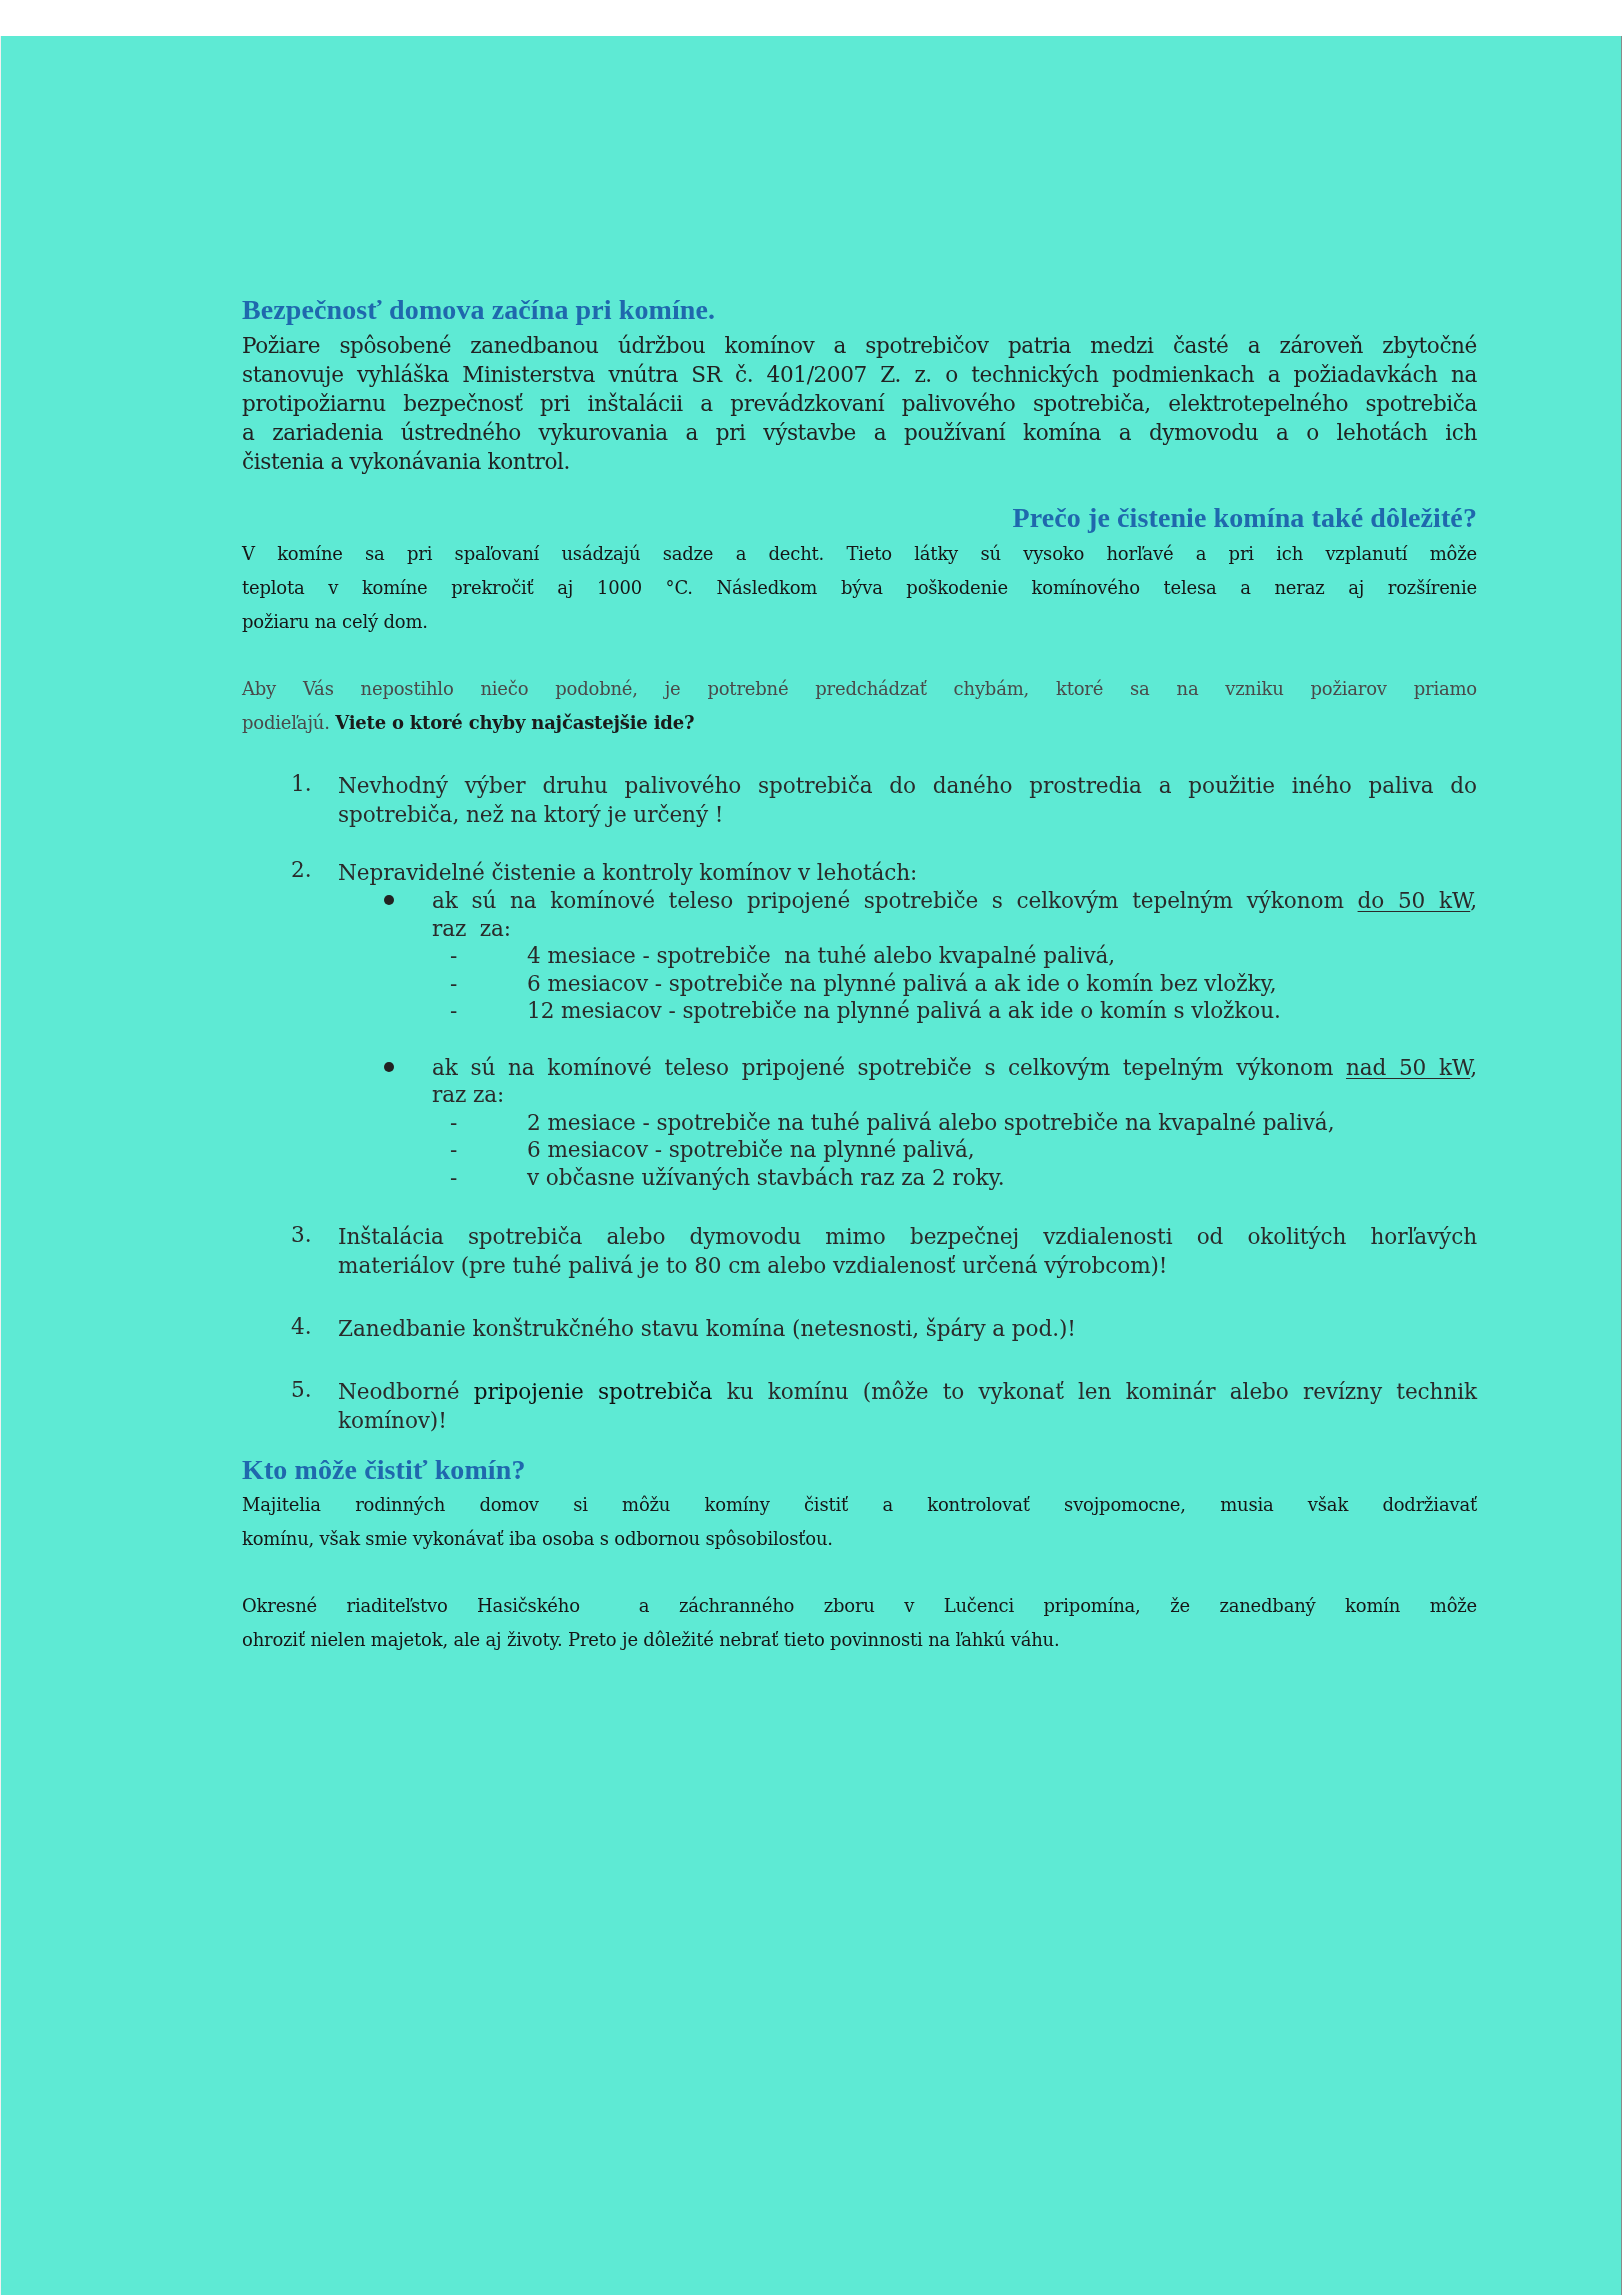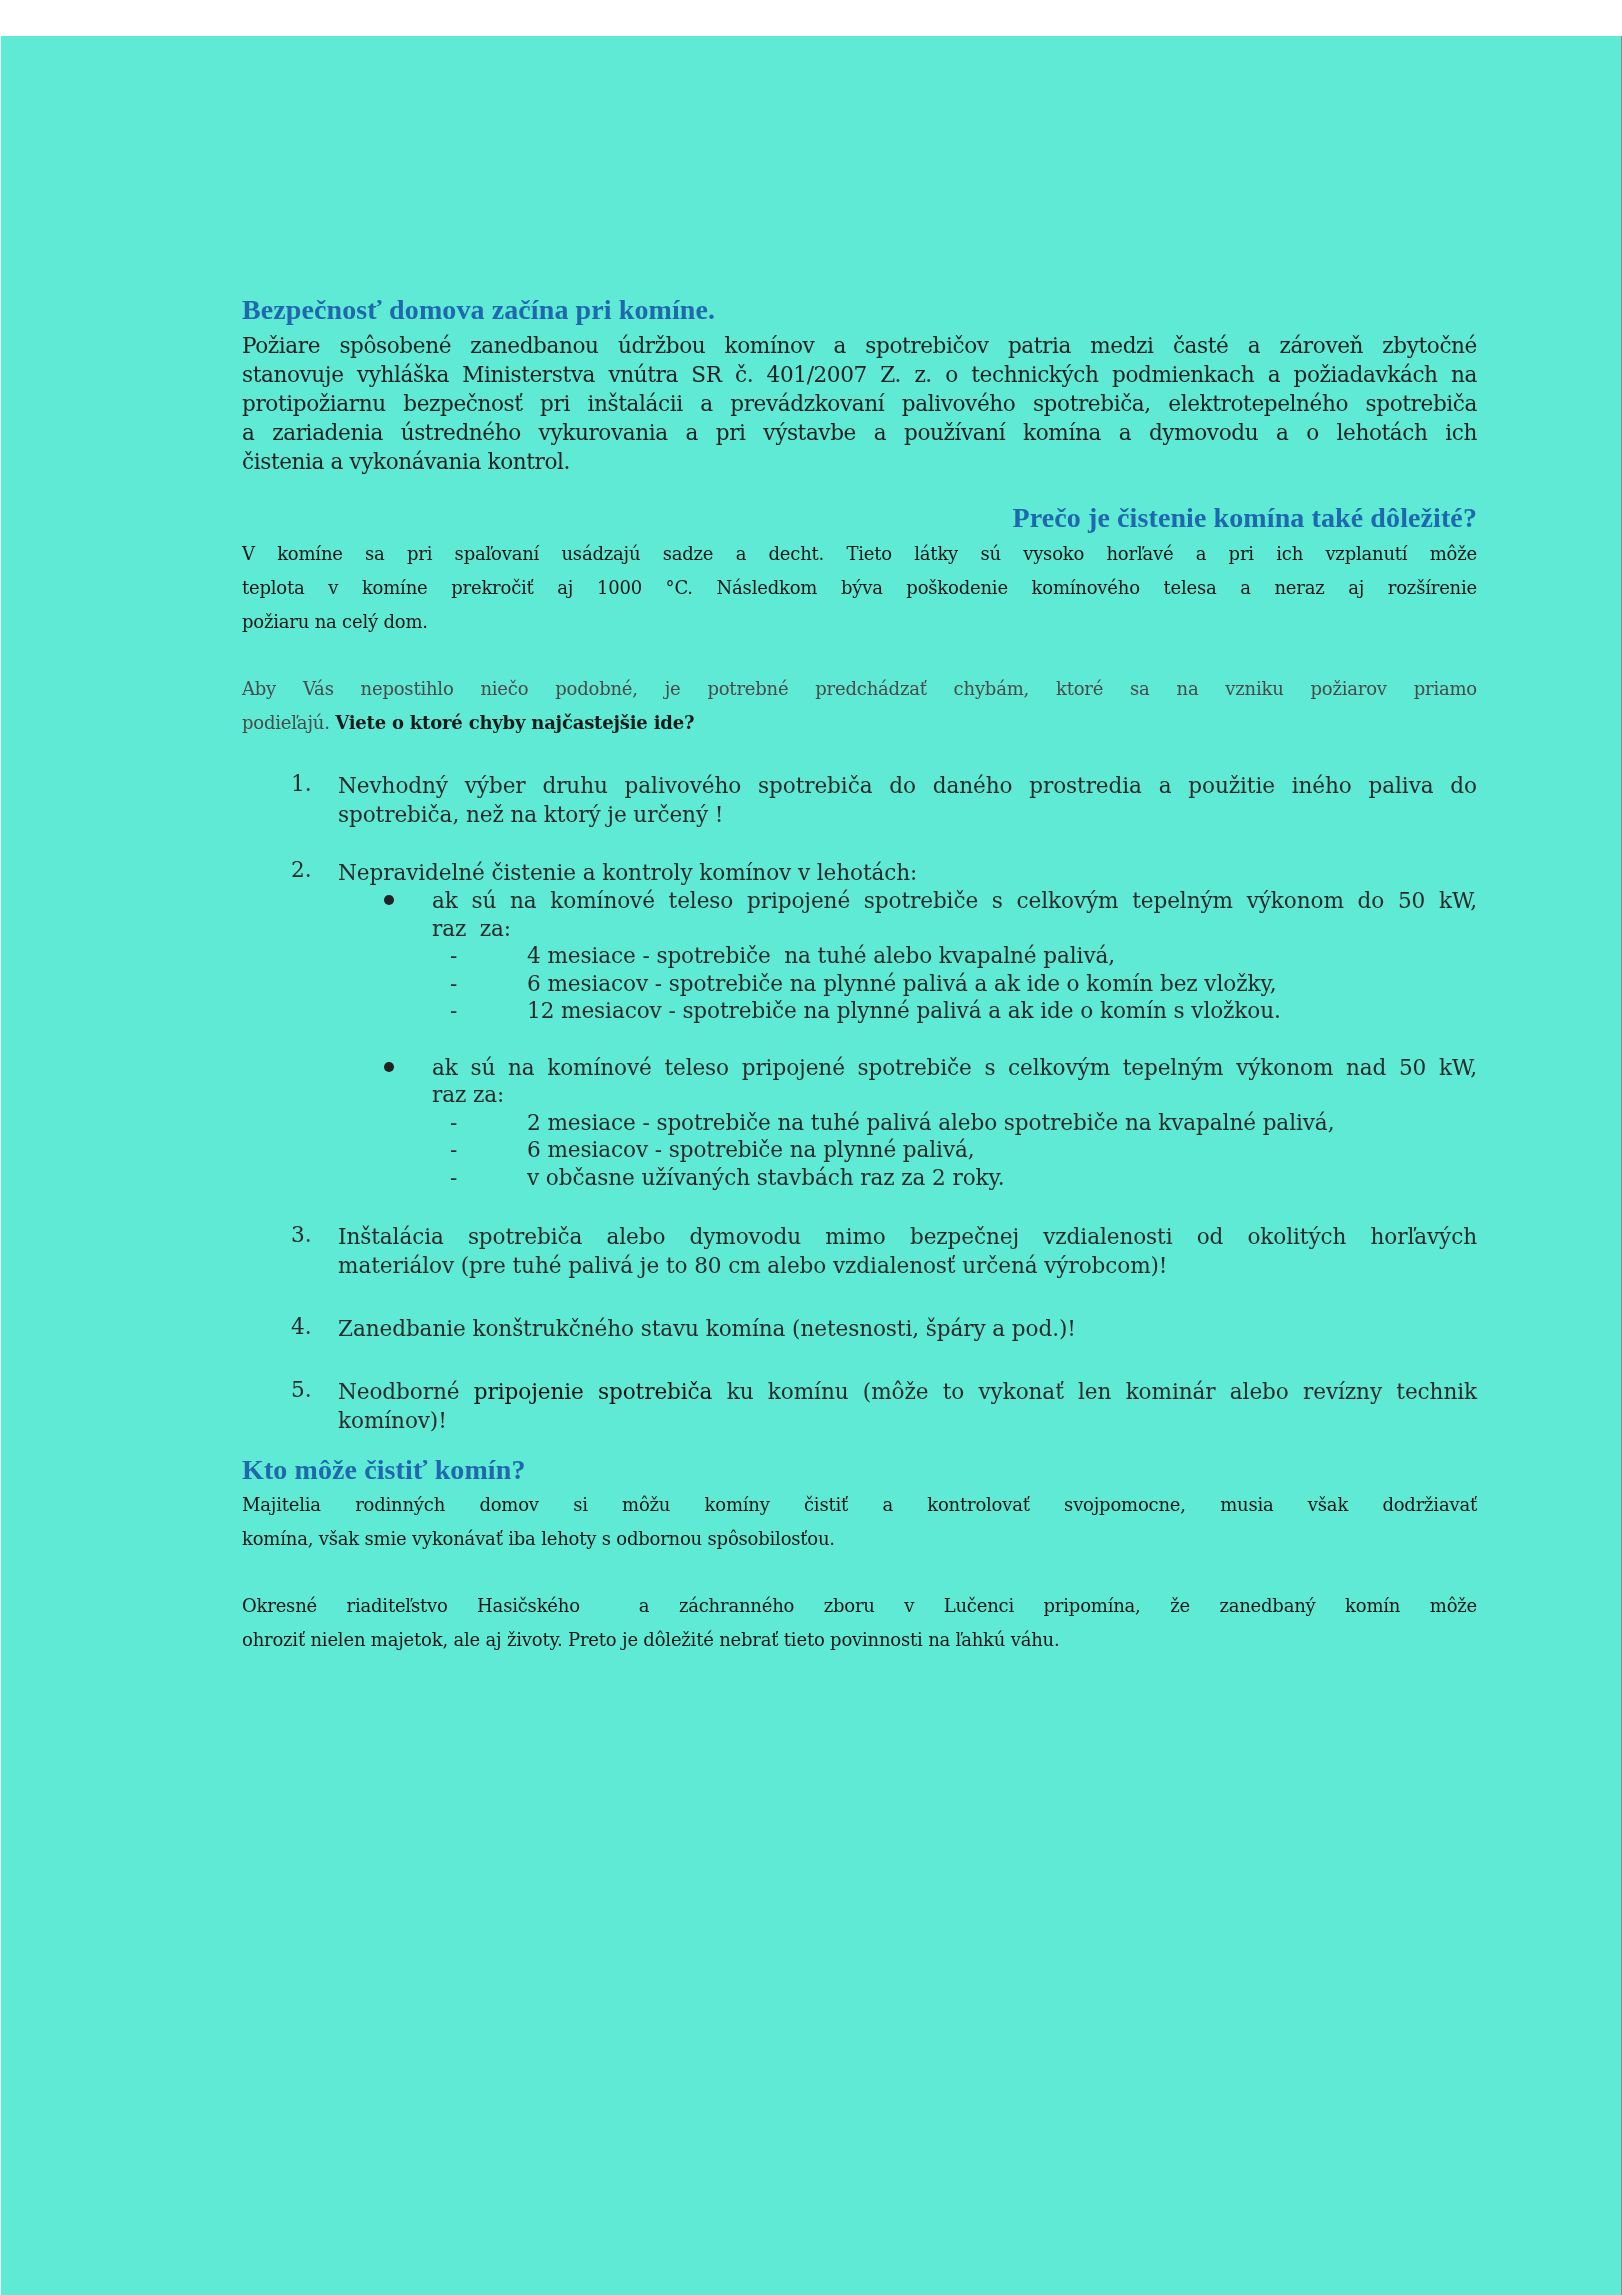--- a/index.html
+++ b/index.html
@@ -17,21 +17,21 @@
       font-weight: bold; color: #1f68ad; font-size: 28px; line-height: 37px;
       margin: 0; letter-spacing: 0.1px;
     }
     .p { margin: 0; font-size: 21.6px; }
     .line { display: block; white-space: nowrap; text-align: justify; text-align-last: justify; }
     .line.last { text-align-last: left; }
     .tight .line { line-height: 29px; letter-spacing: -0.4px; font-size: 21.6px; }
     .loose .line { line-height: 34px; font-size: 18px; letter-spacing: -0.2px; }
     .gray { color: #4a4a4a; }
     .b { font-weight: bold; color: #1a1a1a; }
-    .u { text-decoration-thickness: 1.3px; text-underline-offset: 3.3px; }
+    .u { text-decoration: underline; text-decoration-thickness: 1.3px; text-underline-offset: 3.3px; }
     .dark { color: #111; }
     .list { position: relative; margin: 0; padding: 0; list-style: none; font-size: 21.6px; color: #2a2a2a; }
     .item { position: relative; padding-left: 96px; }
     .num { position: absolute; left: 49px; top: 0; }
     .item .line { line-height: 29px; letter-spacing: -0.1px; }
     .sub { position: relative; margin: 0; padding: 0; list-style: none; }
     .bullet-item { position: relative; padding-left: 190px; margin-left: -96px; }
     .bullet { position: absolute; left: 142px; top: 7.9px; width: 9.8px; height: 9.8px; border-radius: 50%; background: #222; }
     .bullet-item .line { line-height: 27.5px; }
     .dash-item { position: relative; padding-left: 285px; margin-left: -190px; line-height: 27.5px; }
@@ -134,21 +134,21 @@
       <li class="item" style="margin-top:34px;">
         <span class="num">5.</span>
         <span class="line"><span>Neodborné </span><span class="dark">pripojenie spotrebiča</span><span> ku komínu (môže to vykonať len kominár alebo revízny technik</span></span>
         <span class="line last">komínov)!</span>
       </li>
     </ol>
 
     <h2 class="h" style="margin-top:15.7px;">Kto môže čistiť komín?</h2>
     <p class="p loose" style="margin-top:0; color:#161616;">
       <span class="line">Majitelia rodinných domov si môžu komíny čistiť a kontrolovať svojpomocne, musia však dodržiavať</span>
-      <span class="line last">komína, však smie vykonávať iba lehoty s odbornou spôsobilosťou.</span>
+      <span class="line last">komínu, však smie vykonávať iba osoba s odbornou spôsobilosťou.</span>
     </p>
     <p class="p loose" style="margin-top:33px; color:#161616;">
       <span class="line" style="white-space:pre;">Okresné riaditeľstvo Hasičského  a záchranného zboru v Lučenci pripomína, že zanedbaný komín môže</span>
       <span class="line last">ohroziť nielen majetok, ale aj životy. Preto je dôležité nebrať tieto povinnosti na ľahkú váhu.</span>
     </p>
 
   </div>
 </div>
 
 

